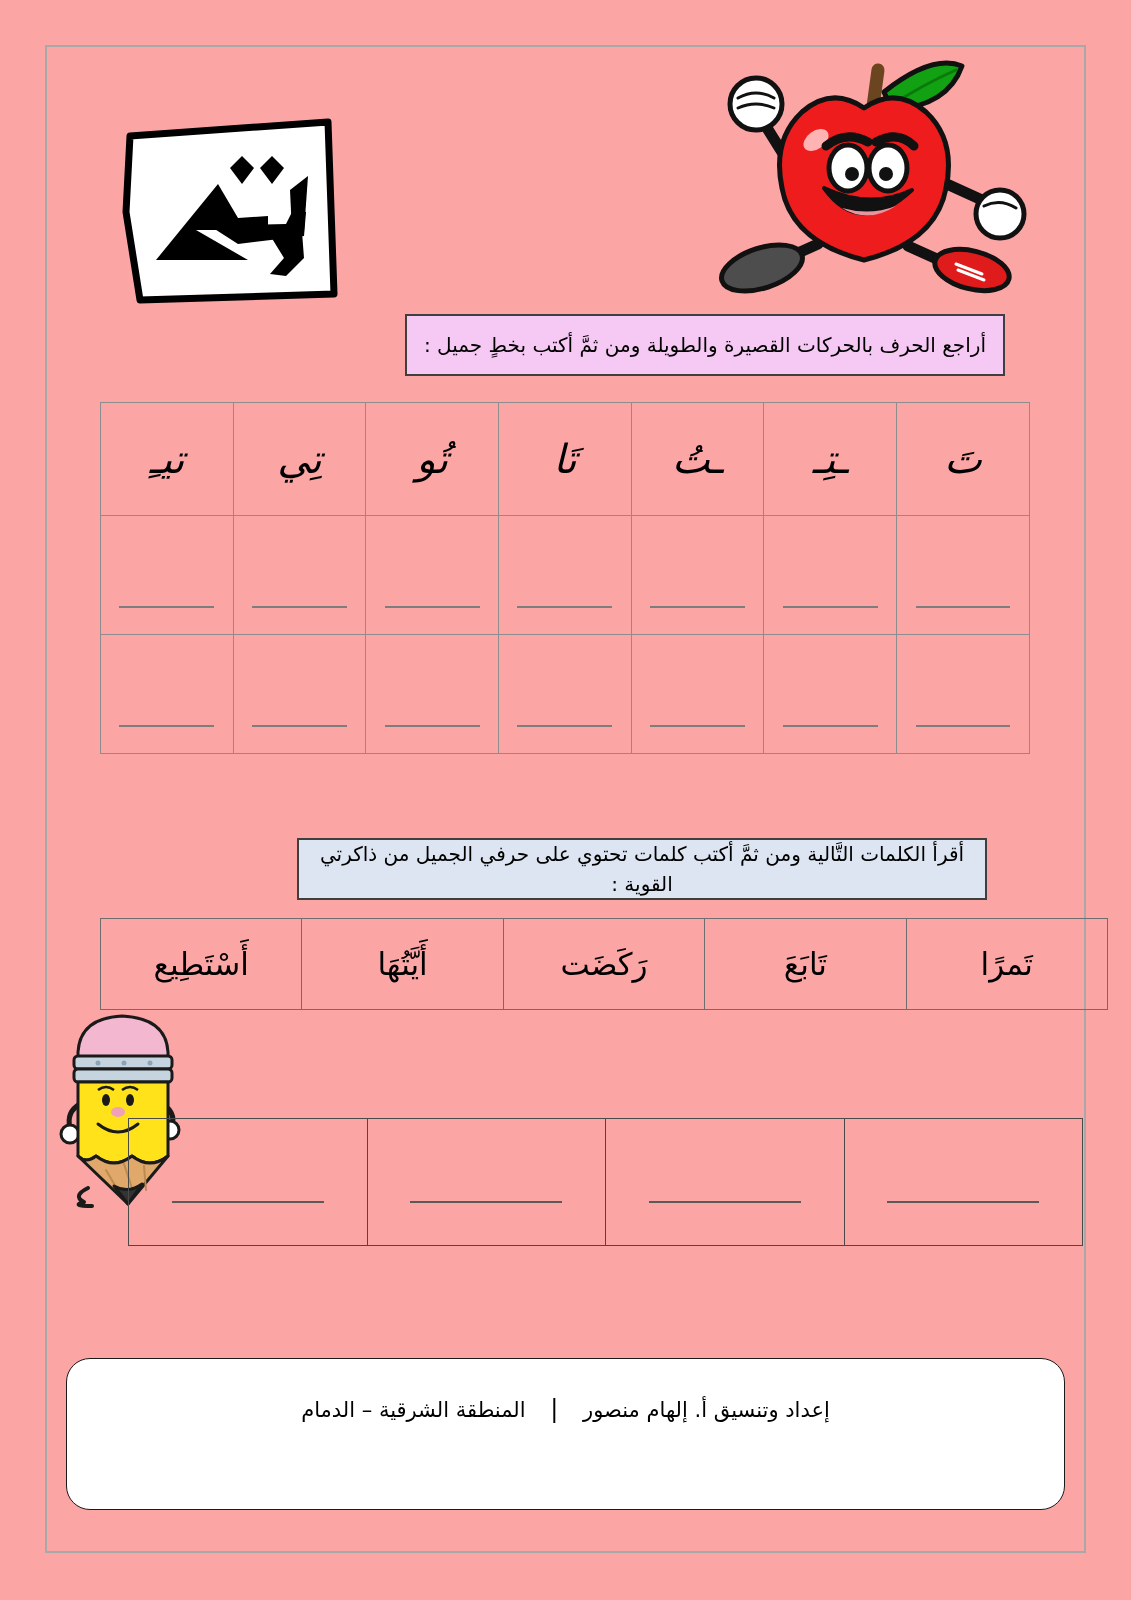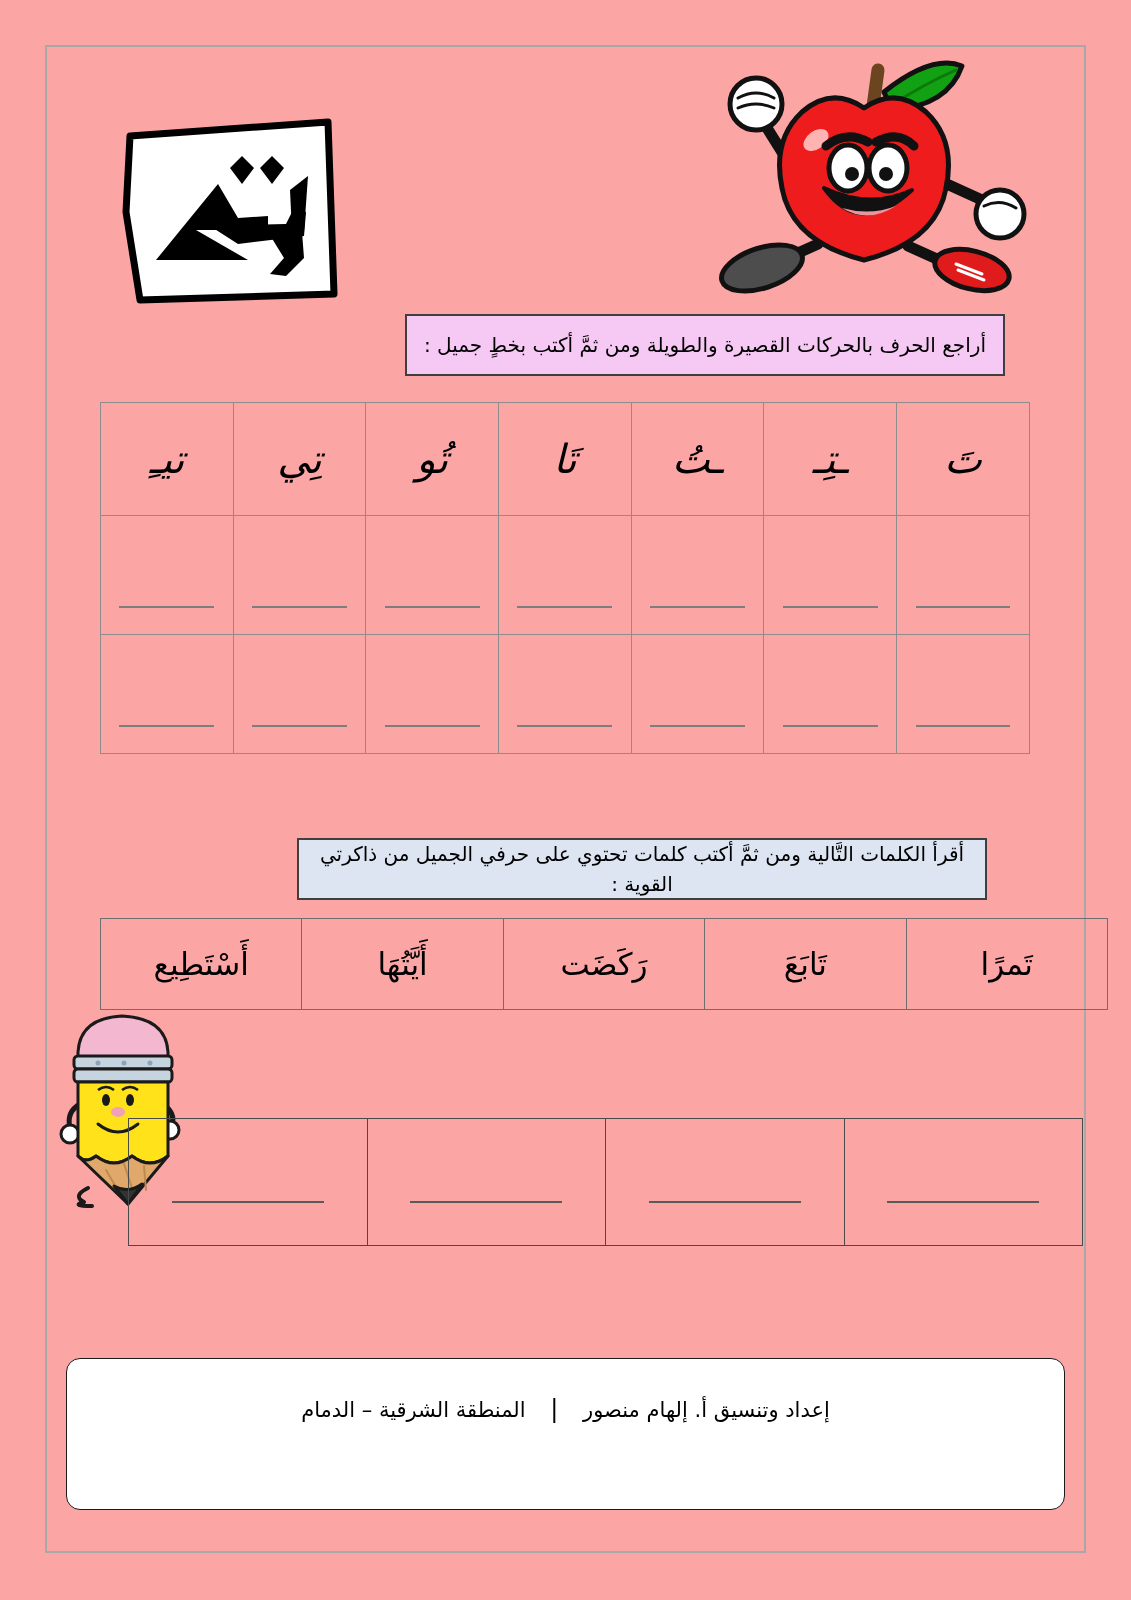--- a/index.html
+++ b/index.html
@@ -180,21 +180,21 @@
 
   
   .footer-box {
     position: absolute;
     left: 66px;
     top: 1358px;
     width: 999px;
     height: 152px;
     box-sizing: border-box;
     border: 1.5px solid #1a1a1a;
-    border-radius: 14px;
+    border-radius: 24px;
     background: #ffffff;
   }
   .footer-text {
     position: absolute;
     left: 0;
     right: 0;
     top: 36px;
     text-align: center;
     direction: rtl;
     font-family: "DejaVu Sans", sans-serif;

